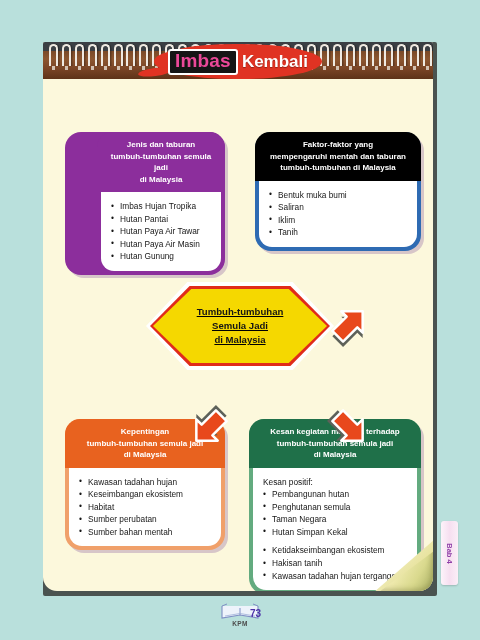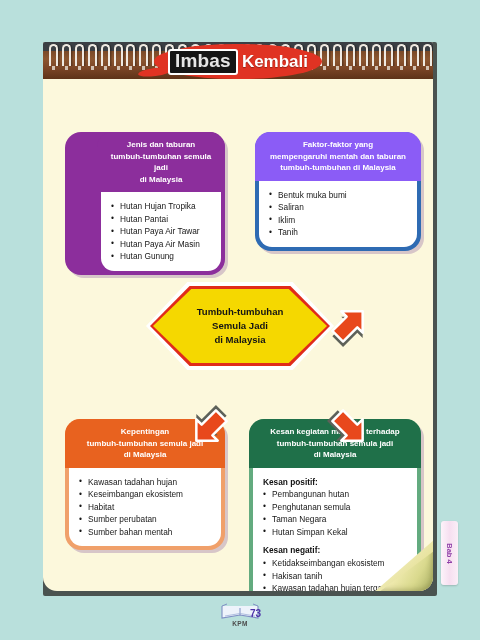--- a/index.html
+++ b/index.html
@@ -70,21 +70,21 @@
     border-radius: 50%;
     transform: rotate(-8deg);
   }
   .logo-text {
     position: absolute; left: 0; top: 0; width: 100%; height: 38px;
     display: flex; align-items: center; justify-content: center;
     gap: 4px;
   }
   .logo-imbas {
     background: #151515;
-    color: #e5e5e5;
+    color: #ec4899;
     font-weight: bold;
     font-size: 19px;
     letter-spacing: .2px;
     padding: 0px 5px 2px 5px;
     border: 2px solid #ffffff;
     border-radius: 3px;
     line-height: 20px;
   }
   .logo-kembali {
     color: #ffffff;
@@ -125,30 +125,30 @@
     padding-left: 9px;
     position: relative;
     white-space: nowrap;
   }
   .card li::before {
     content: "\2022";
     position: absolute; left: 0; top: -0.5px;
     font-size: 8.5px;
   }
   .sub-head {
-    font-size: 8.3px; font-weight: bold; color: #111;
+    font-size: 8.3px; font-weight: normal; color: #111;
     line-height: 12.6px;
   }
   .gap { height: 6px; }
 
   
   #card-jenis     { left: 22px;  top: 53px;  width: 160px; background: #8c2e9c; padding-left: 32px; }
   #card-jenis .card-head     { background: #8c2e9c; }
   #card-faktor    { left: 212px; top: 53px;  width: 166px; background: #2e6bb3; }
-  #card-faktor .card-head    { background: #8b5cf6; }
+  #card-faktor .card-head    { background: #000000; }
   #card-kepentingan { left: 22px;  top: 340px; width: 160px; background: #f0a06a; }
   #card-kepentingan .card-head { background: #e8621f; }
   #card-kesan     { left: 206px; top: 340px; width: 172px; background: #63ab7f; }
   #card-kesan .card-head     { background: #1f7049; }
 
   
   .hex-wrap {
     position: absolute;
     left: 103px; top: 203px;
     width: 188px; height: 88px;
@@ -162,21 +162,21 @@
   .hex-mid {
     position: absolute; left: 4px; top: 4px; right: 4px; bottom: 4px;
     background: #e02b1a;
     clip-path: polygon(22% 0%, 78% 0%, 100% 50%, 78% 100%, 22% 100%, 0% 50%);
   }
   .hex-in {
     position: absolute; left: 7px; top: 7px; right: 7px; bottom: 7px;
     background: #f5d800;
     clip-path: polygon(22% 0%, 78% 0%, 100% 50%, 78% 100%, 22% 100%, 0% 50%);
     display: flex; flex-direction: column;
-    align-items: center; justify-content: center;
+    align-items: center; justify-content: center; text-decoration: underline;
   }
   .hex-in div {
     font-size: 9.6px; font-weight: bold; color: #141414;
     line-height: 14px;
   }
 
   
   .arrow {
     position: absolute;
     width: 42px; height: 42px;
@@ -328,21 +328,21 @@
     <div class="content">
 
       <div class="card" id="card-jenis">
         <div class="card-head">
           <div>Jenis dan taburan</div>
           <div>tumbuh-tumbuhan semula jadi</div>
           <div>di Malaysia</div>
         </div>
         <div class="card-body">
           <ul id="list-jenis">
-              <li>Hutan Hujan Tropika</li>
+              <li>Imbas Hujan Tropika</li>
               <li>Hutan Pantai</li>
               <li>Hutan Paya Air Tawar</li>
               <li>Hutan Paya Air Masin</li>
               <li>Hutan Gunung</li>
             </ul>
         </div>
       </div>
 
       <div class="card" id="card-faktor">
         <div class="card-head">
@@ -385,21 +385,20 @@
         </div>
         <div class="card-body">
           <div class="sub-head">Kesan positif:</div>
           <ul id="list-kesan-pos">
               <li>Pembangunan hutan</li>
               <li>Penghutanan semula</li>
               <li>Taman Negara</li>
               <li>Hutan Simpan Kekal</li>
             </ul>
           <div class="gap"></div>
-          <div class="sub-head">Kesan negatif:</div>
           <ul id="list-kesan-neg">
               <li>Ketidakseimbangan ekosistem</li>
               <li>Hakisan tanih</li>
               <li>Kawasan tadahan hujan terganggu</li>
             </ul>
         </div>
       </div>
 
       <div class="arrow" id="arrow-tl">
           <svg viewBox="0 0 100 100">

